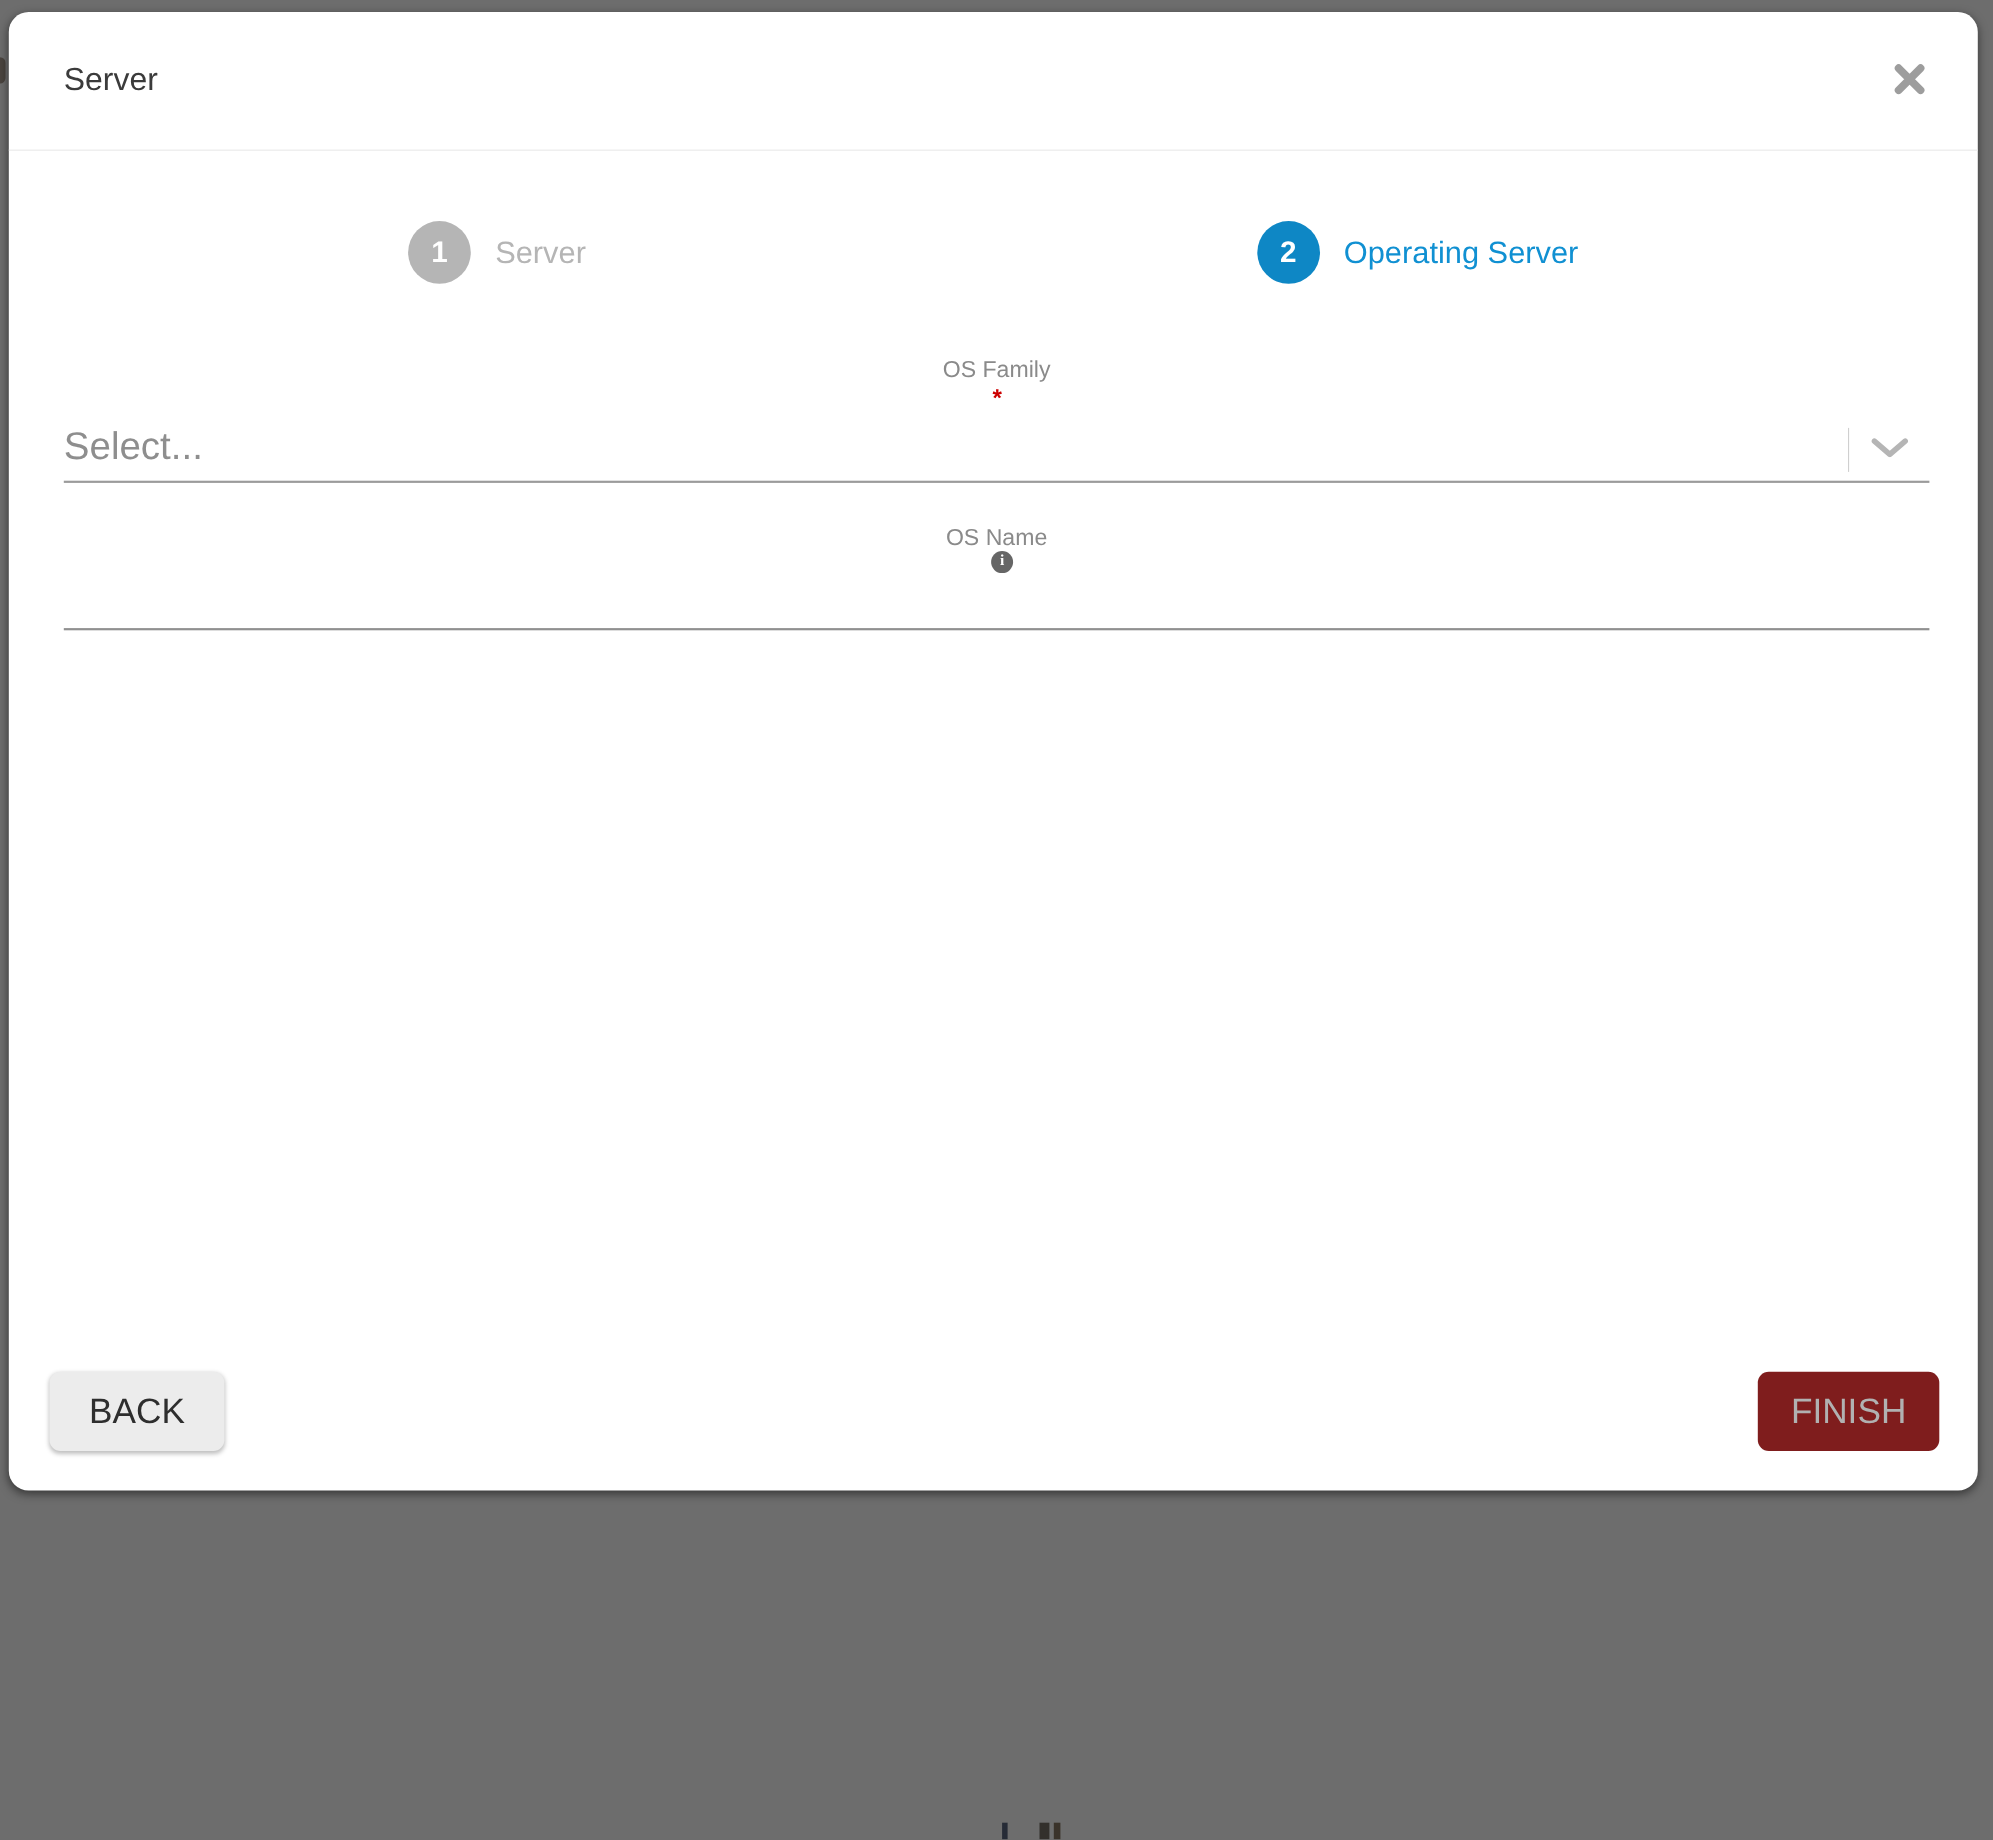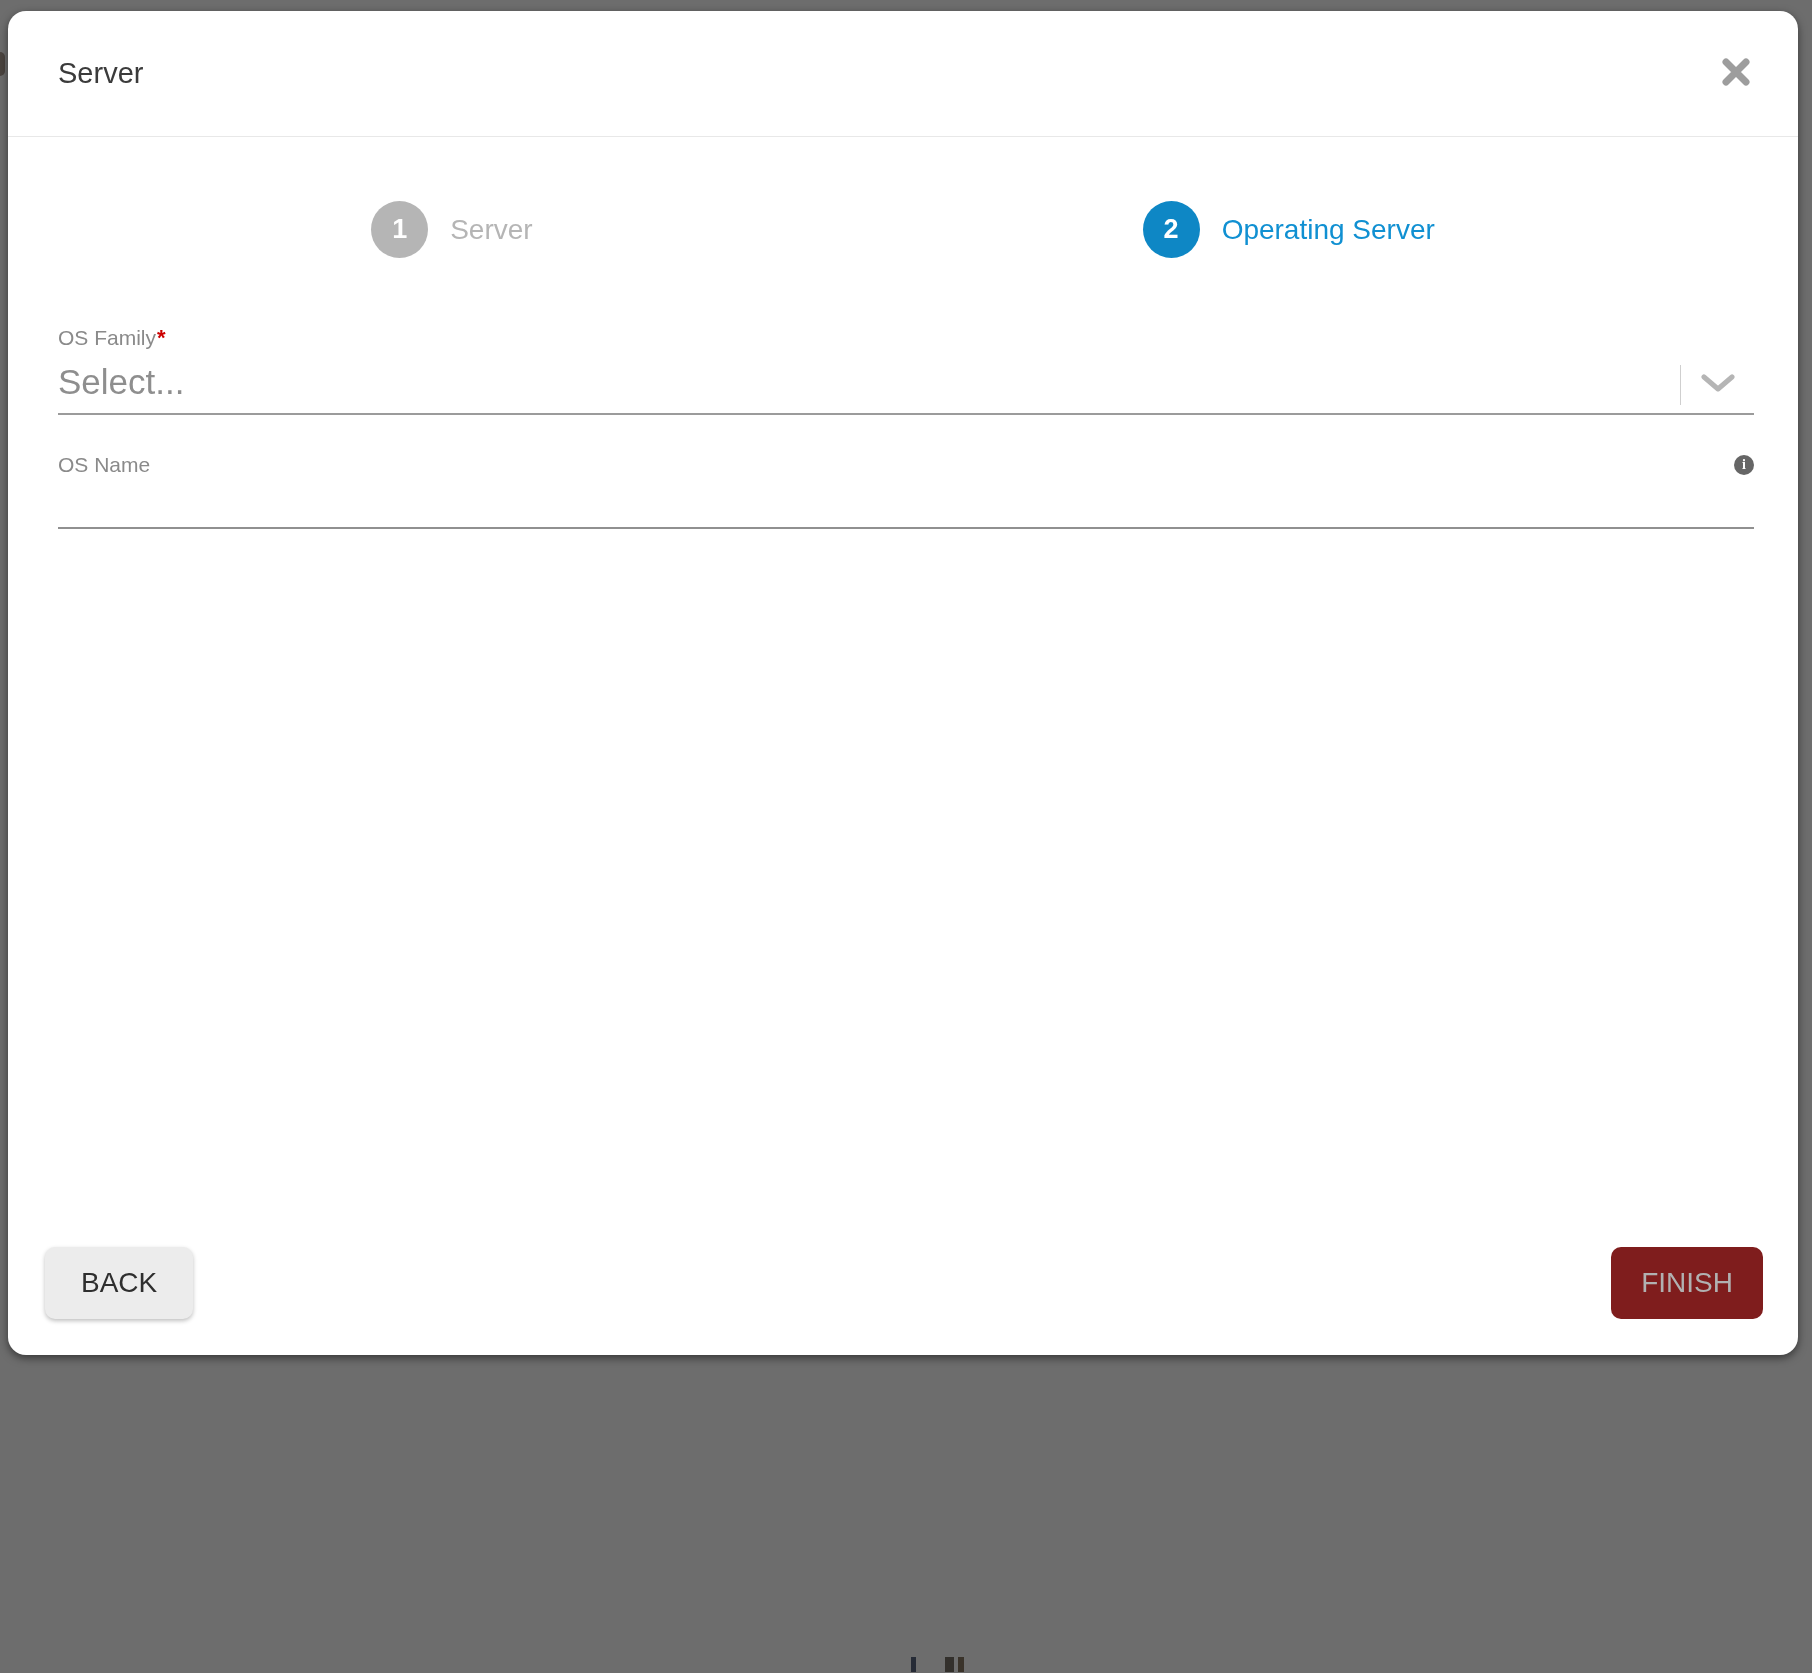--- a/index.html
+++ b/index.html
@@ -57,21 +57,21 @@
     color:#ffffff;font-size:27px;font-weight:700;
     background:var(--inactive-step);
   }
   .step-label{font-size:28px;color:var(--inactive-step);font-weight:400;}
   .step.active .step-circle{background:var(--active-step);}
   .step.active .step-label{color:var(--active-step-label);}
   
   .form-area{padding:67px 44px 0 50px;flex:1 1 auto;display:flex;flex-direction:column;}
   .field-label{
     font-size:21px;color:#8a8a8a;font-weight:400;
-    display:flex;align-items:center;
+    display:flex;align-items:center;flex-direction:column;
   }
   .required-star{color:var(--required);font-weight:700;font-size:22px;margin-left:1px;}
   .select-control{
     margin-top:6px;
     height:58px;
     border-bottom:2px solid #9b9b9b;
     display:flex;align-items:center;
     position:relative;
     cursor:pointer;
   }
@@ -103,21 +103,21 @@
   }
   
   .modal-footer{
     flex:0 0 auto;
     display:flex;justify-content:space-between;align-items:flex-end;
     padding:0 35px 36px 37px;
   }
   .btn{
     height:72px;
     border-radius:10px;
-    font-size:28px;
+    font-size:32px;
     font-family:"Liberation Sans", sans-serif;
     border:none;
   }
   .btn-back{
     padding:0 36px;
     background:#ececec;color:#2e2e2e;
     box-shadow:0 2px 4px rgba(0,0,0,0.25);
     cursor:pointer;
   }
   .btn-finish{

